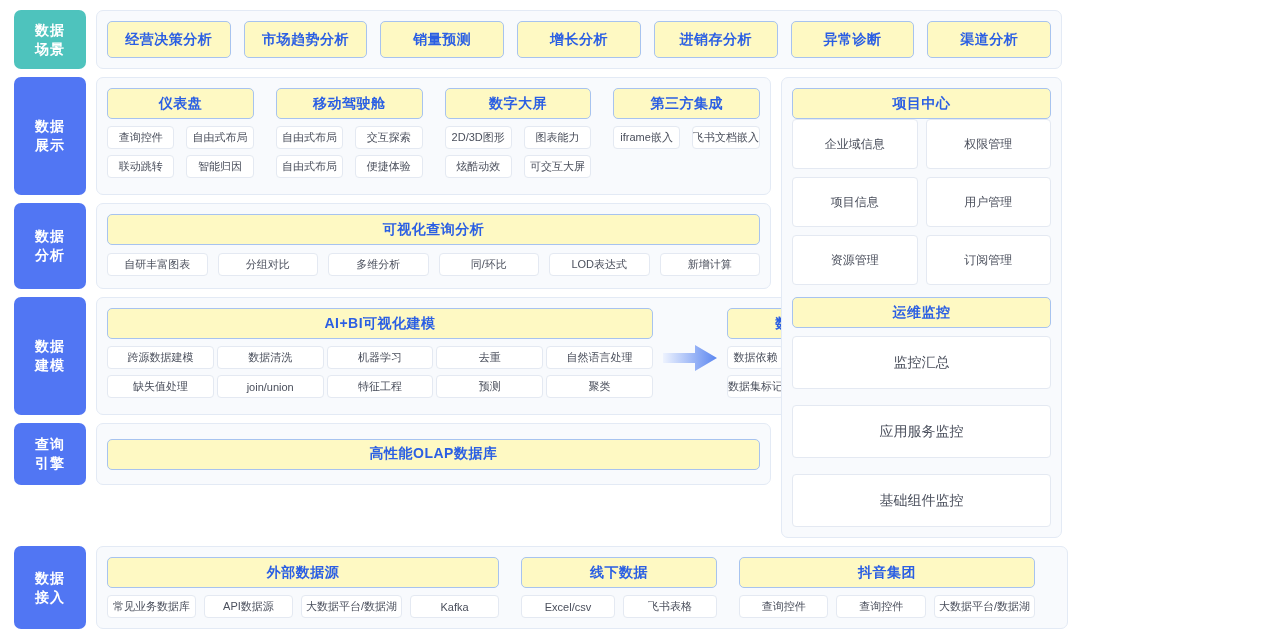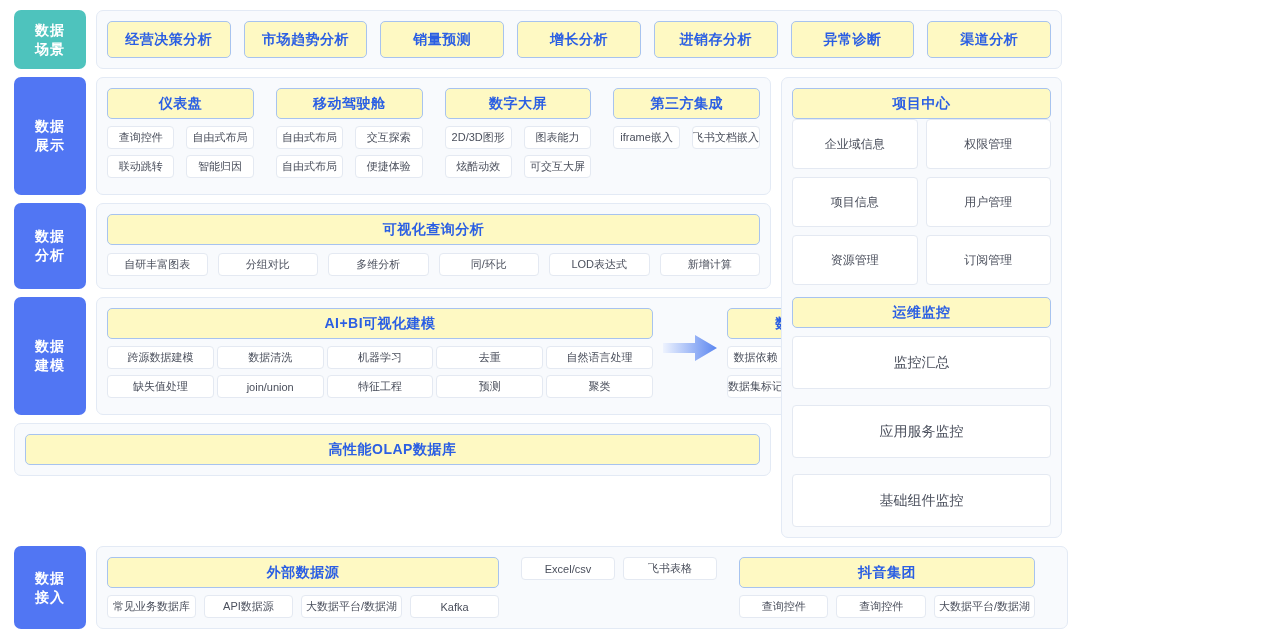--- a/index.html
+++ b/index.html
@@ -67,21 +67,21 @@
   .grp { flex: 1 1 0; min-width: 0; }
   .grp .hdr { margin-bottom: 7px; }
   .grp-leaves { display: grid; grid-template-columns: 1fr 1fr; gap: 6px 12px; }
   .grp-leaves.one { grid-template-columns: 1fr 1fr; }
 
   
   .analysis .hdr { margin-bottom: 8px; }
   .analysis-leaves { display: grid; grid-template-columns: repeat(6, 1fr); gap: 10px; }
 
   
-  .model-wrap { display: flex; align-items: flex-start; gap: 0; }
+  .model-wrap { display: flex; align-items: flex-end; gap: 0; }
   .model-left { flex: 0 0 546px; }
   .model-left .hdr { margin-bottom: 7px; }
   .model-left-leaves { display: grid; grid-template-columns: repeat(5, 1fr); gap: 6px 3px; }
   .arrow-cell { flex: 0 0 74px; display: flex; align-items: center; justify-content: center; height: 80px; }
   .arrow { width: 54px; height: 30px; }
   .model-right { flex: 1 1 auto; }
   .model-right .hdr { margin-bottom: 7px; }
   .model-right-leaves { display: grid; grid-template-columns: 1fr 1fr 1fr; gap: 6px 10px; }
 
   
@@ -252,20 +252,24 @@
                 <div class="leaf">性能调优</div>
                 <div class="leaf">数据集标记</div>
               </div>
             </div>
 
           </div>
         </div>
       </div>
 
       <div class="row">
+        <div class="stage-label blue" style="height:62px">
+          <span>查询</span>
+          <span>引擎</span>
+        </div>
         <div class="panel engine-panel" style="padding:10px;display:flex;align-items:center">
           <div class="hdr" style="width:100%">高性能OLAP数据库</div>
         </div>
       </div>
 
     </div>
 
     <div class="sidepanel">
       <div class="hdr">项目中心</div>
       <div class="side-grid">
@@ -298,20 +302,21 @@
           <div class="hdr">外部数据源</div>
           <div class="ingest-leaves">
             <div class="leaf">常见业务数据库</div>
             <div class="leaf">API数据源</div>
             <div class="leaf">大数据平台/数据湖</div>
             <div class="leaf">Kafka</div>
           </div>
         </div>
 
         <div class="ingest-grp g-offline">
+          <div class="hdr">线下数据</div>
           <div class="ingest-leaves">
             <div class="leaf">Excel/csv</div>
             <div class="leaf">飞书表格</div>
           </div>
         </div>
 
         <div class="ingest-grp g-douyin">
           <div class="hdr">抖音集团</div>
           <div class="ingest-leaves">
             <div class="leaf">查询控件</div>

